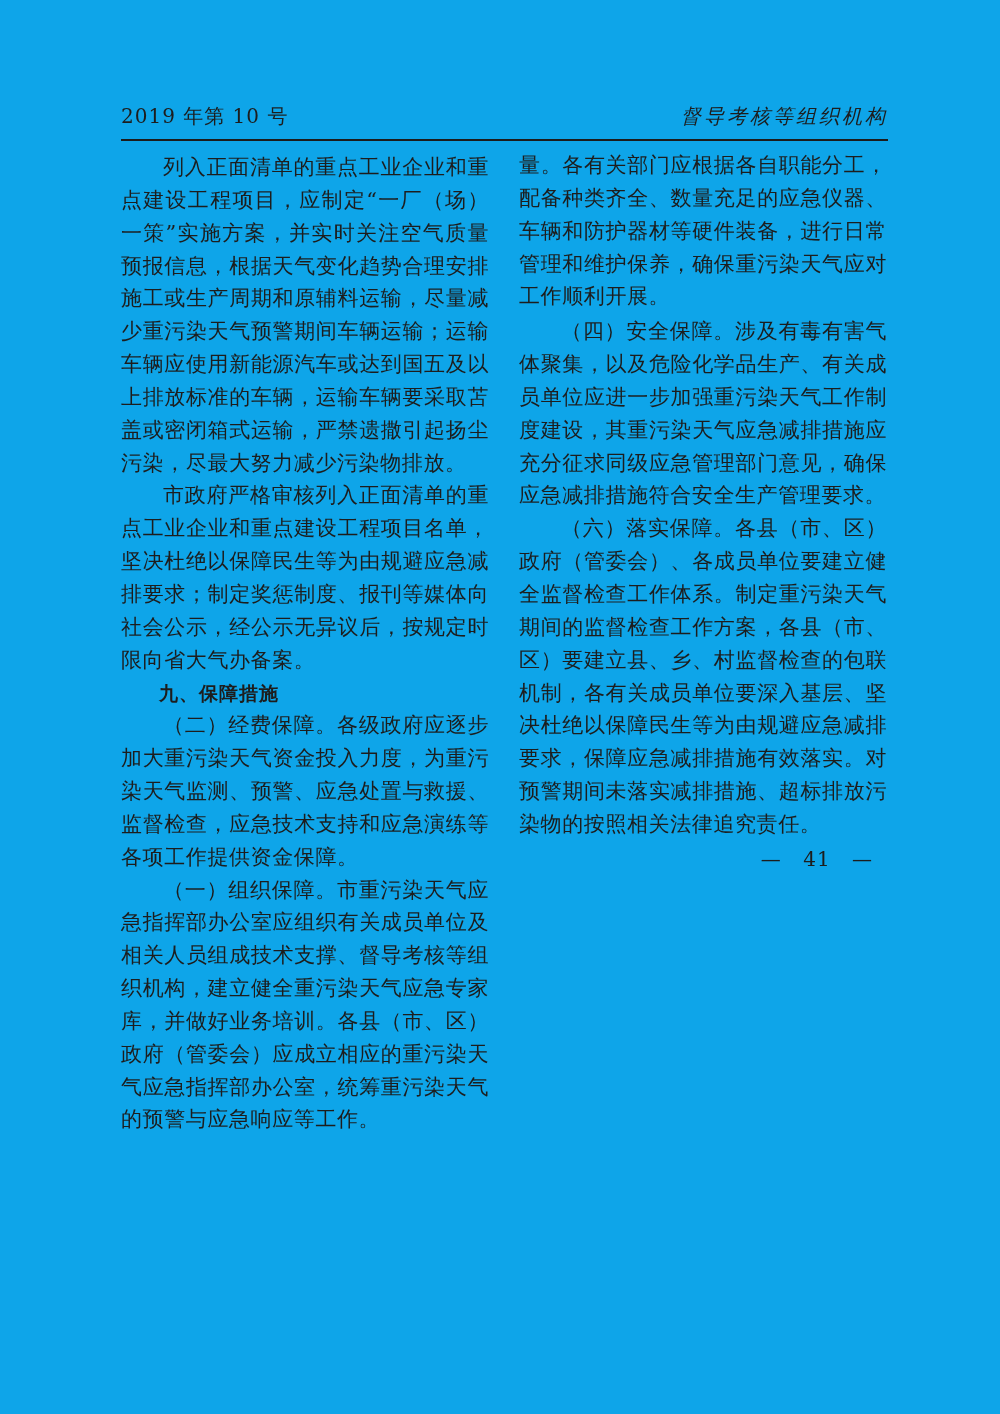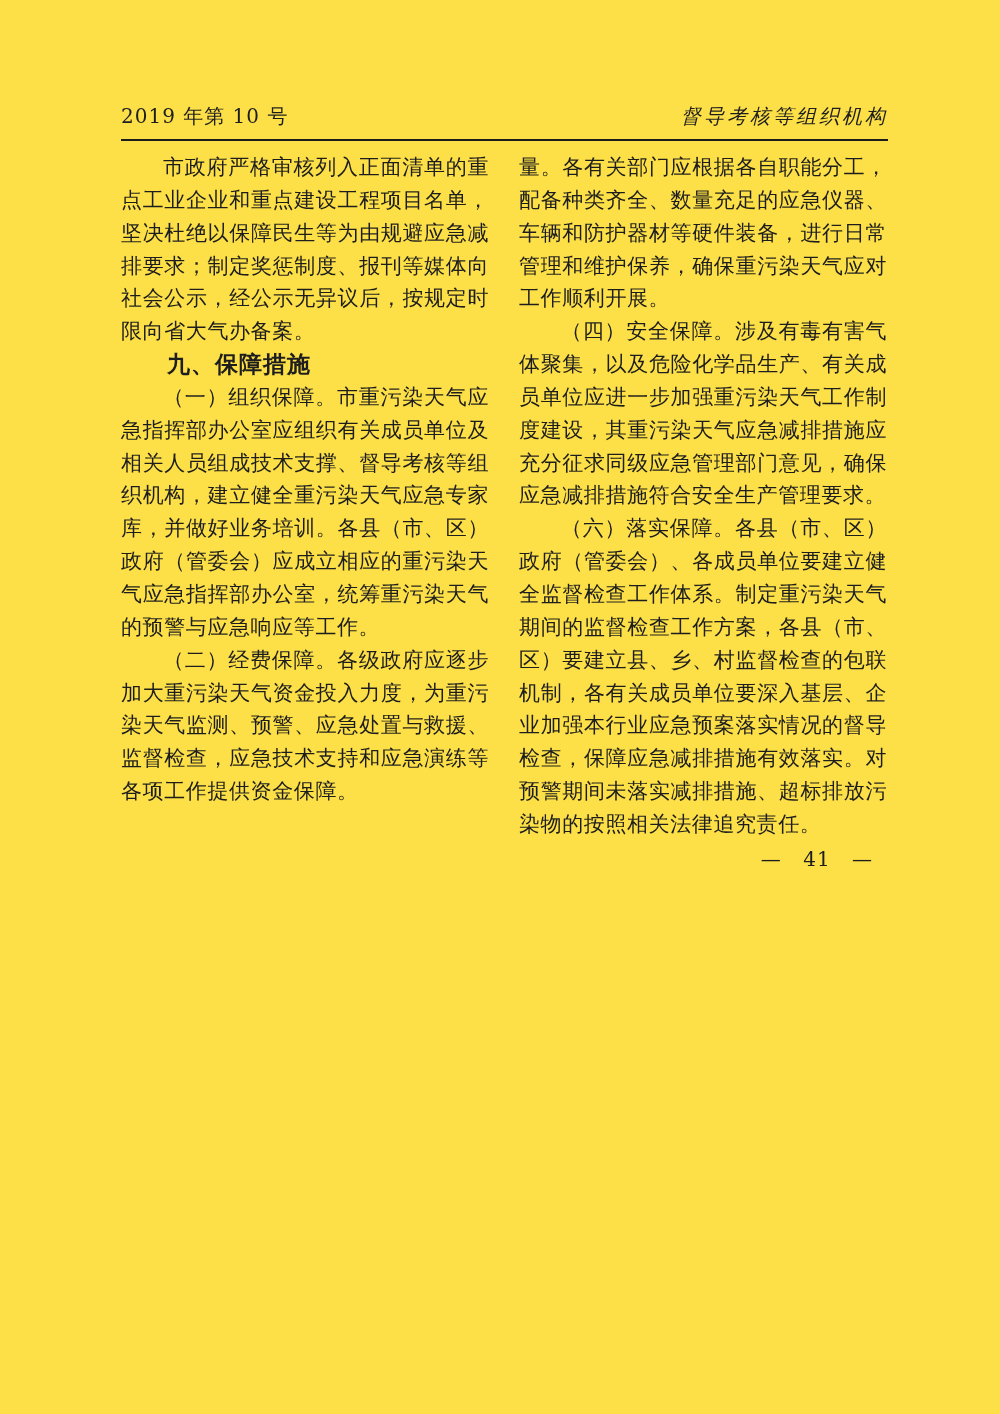--- a/index.html
+++ b/index.html
@@ -11,21 +11,21 @@
     height: 1414px;
     background: #ffffff;
     color: #1d1d1d;
     font-family: "DejaVu Serif", "Liberation Serif", serif;
     overflow: hidden;
   }
   .page {
     position: relative;
     width: 1000px;
     height: 1414px;
-    background: #fde047;
+    background: #0ea5e9;
   }
   .page-header {
     position: absolute;
     left: 121px;
     right: 112px;
     top: 103px;
     display: flex;
     justify-content: space-between;
     align-items: baseline;
     font-size: 20px;
@@ -60,24 +60,25 @@
     font-size: 21px;
     line-height: 32.85px;
     letter-spacing: 0.6px;
     text-align: justify;
     text-justify: inter-character;
     text-align-last: left;
     text-indent: 2em;
   }
   .para.no-indent {
     text-indent: 0;
+    font-family: Liberation Mono, monospace;
   }
   .heading {
     margin: 0;
-    font-size: 23px;
+    font-size: 19px;
     line-height: 32.85px;
     letter-spacing: 1px;
     text-indent: 2em;
     font-weight: 700;
     font-family: "DejaVu Sans", "Liberation Sans", sans-serif;
   }
   .page-number {
     margin-top: 6px;
     text-align: right;
     padding-right: 14px;
@@ -94,28 +95,29 @@
   <header class="page-header">
     <span class="issue-no">2019 年第 10 号</span>
     <span class="pub-title">督导考核等组织机构</span>
   </header>
 
   <div class="header-rule"></div>
 
   <main class="columns">
 
     <section class="col">
+      <p class="para">列入正面清单的重点工业企业和重点建设工程项目，应制定“一厂（场）一策”实施方案，并实时关注空气质量预报信息，根据天气变化趋势合理安排施工或生产周期和原辅料运输，尽量减少重污染天气预警期间车辆运输；运输车辆应使用新能源汽车或达到国五及以上排放标准的车辆，运输车辆要采取苫盖或密闭箱式运输，严禁遗撒引起扬尘污染，尽最大努力减少污染物排放。</p>
       <p class="para">市政府严格审核列入正面清单的重点工业企业和重点建设工程项目名单，坚决杜绝以保障民生等为由规避应急减排要求；制定奖惩制度、报刊等媒体向社会公示，经公示无异议后，按规定时限向省大气办备案。</p>
       <h2 class="heading">九、保障措施</h2>
+      <p class="para">（二）经费保障。各级政府应逐步加大重污染天气资金投入力度，为重污染天气监测、预警、应急处置与救援、监督检查，应急技术支持和应急演练等各项工作提供资金保障。</p>
       <p class="para">（一）组织保障。市重污染天气应急指挥部办公室应组织有关成员单位及相关人员组成技术支撑、督导考核等组织机构，建立健全重污染天气应急专家库，并做好业务培训。各县（市、区）政府（管委会）应成立相应的重污染天气应急指挥部办公室，统筹重污染天气的预警与应急响应等工作。</p>
-      <p class="para">（二）经费保障。各级政府应逐步加大重污染天气资金投入力度，为重污染天气监测、预警、应急处置与救援、监督检查，应急技术支持和应急演练等各项工作提供资金保障。</p>
     </section>
 
     <section class="col">
       <p class="para no-indent">量。各有关部门应根据各自职能分工，配备种类齐全、数量充足的应急仪器、车辆和防护器材等硬件装备，进行日常管理和维护保养，确保重污染天气应对工作顺利开展。</p>
       <p class="para">（四）安全保障。涉及有毒有害气体聚集，以及危险化学品生产、有关成员单位应进一步加强重污染天气工作制度建设，其重污染天气应急减排措施应充分征求同级应急管理部门意见，确保应急减排措施符合安全生产管理要求。</p>
-      <p class="para">（六）落实保障。各县（市、区）政府（管委会）、各成员单位要建立健全监督检查工作体系。制定重污染天气期间的监督检查工作方案，各县（市、区）要建立县、乡、村监督检查的包联机制，各有关成员单位要深入基层、企业加强本行业应急预案落实情况的督导检查，保障应急减排措施有效落实。对预警期间未落实减排措施、超标排放污染物的按照相关法律追究责任。</p>
+      <p class="para">（六）落实保障。各县（市、区）政府（管委会）、各成员单位要建立健全监督检查工作体系。制定重污染天气期间的监督检查工作方案，各县（市、区）要建立县、乡、村监督检查的包联机制，各有关成员单位要深入基层、坚决杜绝以保障民生等为由规避应急减排要求，保障应急减排措施有效落实。对预警期间未落实减排措施、超标排放污染物的按照相关法律追究责任。</p>
       <div class="page-number">— 41 —</div>
     </section>
 
   </main>
 
 </div>
 
 </body></html>

